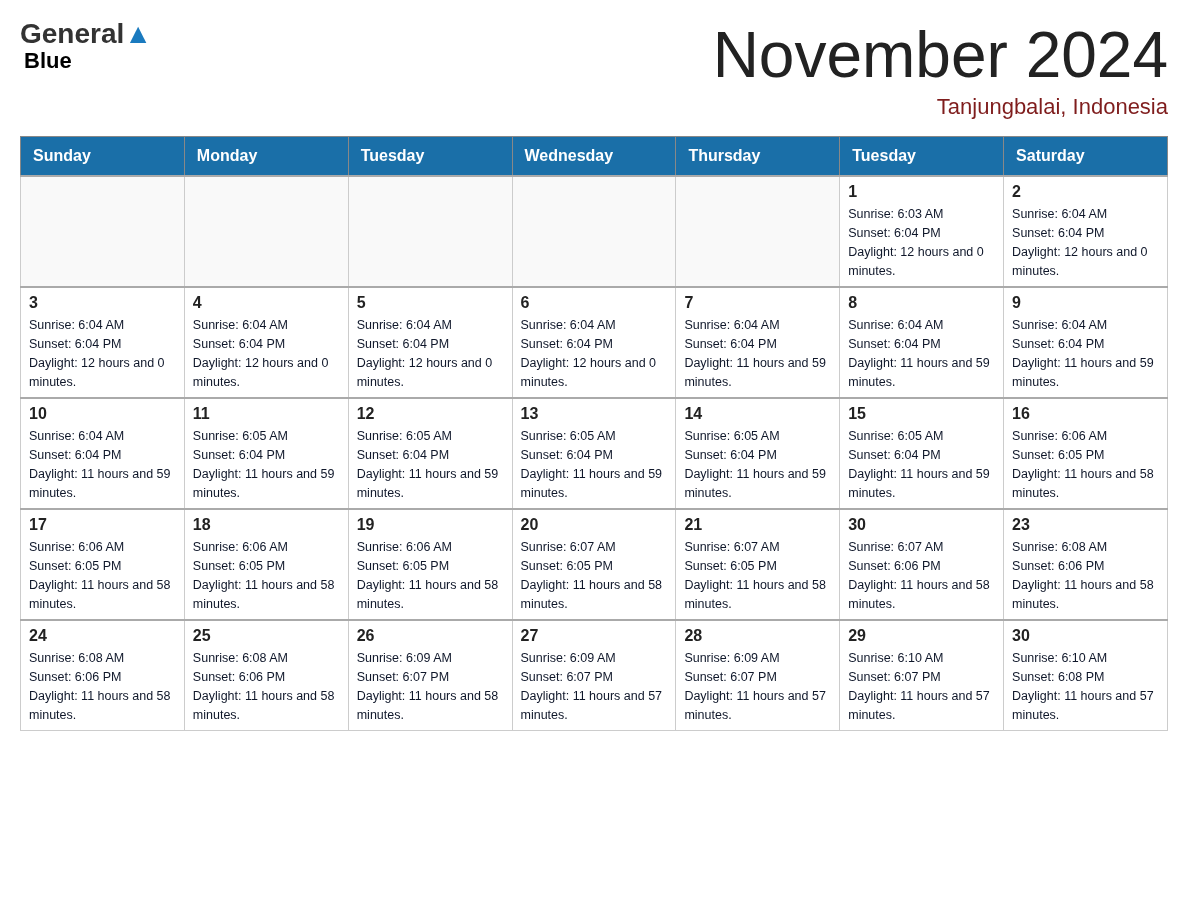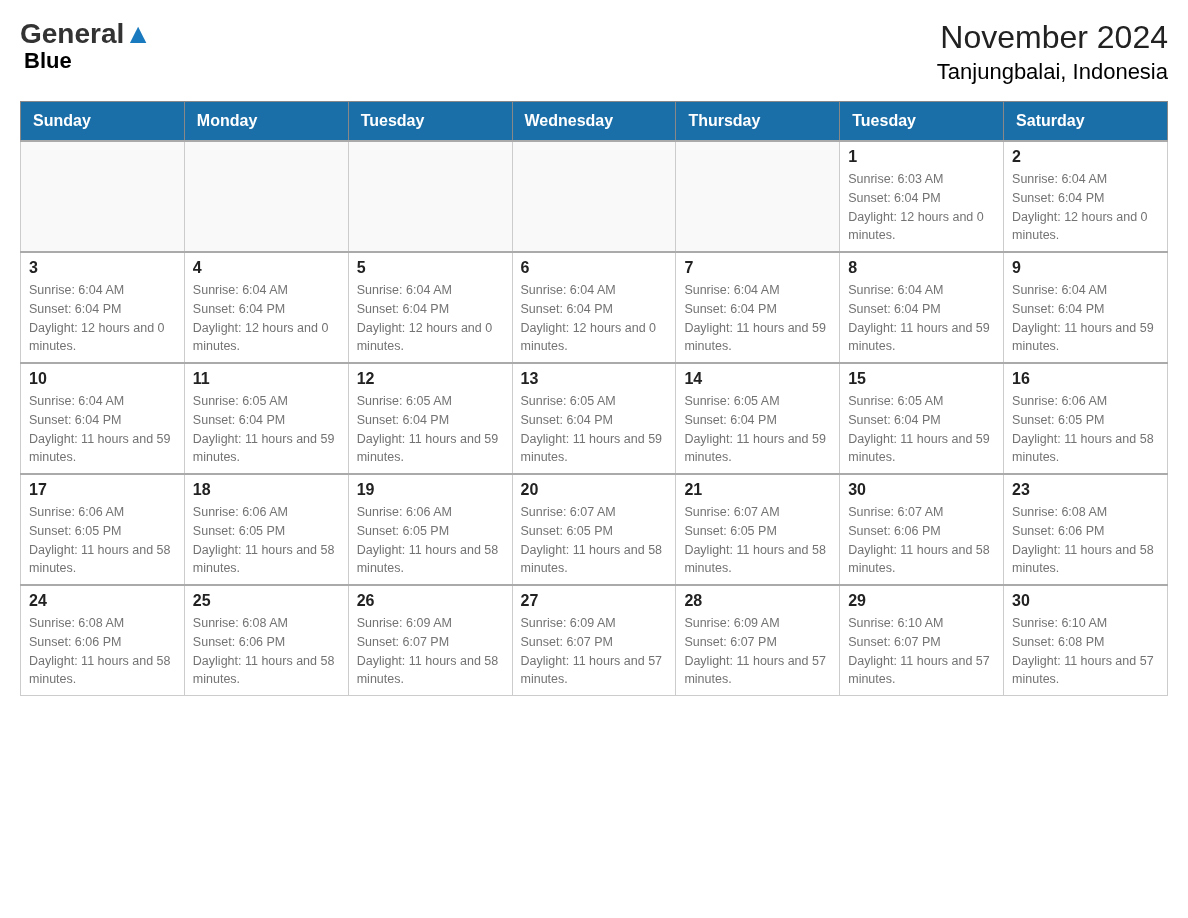--- a/index.html
+++ b/index.html
@@ -34,28 +34,28 @@
       font-size: 22px;
       font-weight: bold;
       color: #000000;
       margin-top: 0px;
       margin-left: 4px;
     }
     .title-section {
       text-align: right;
     }
     .month-title {
-      font-size: 32px;
+      font-size: 64px;
       font-weight: normal;
       color: #222;
       line-height: 1.1;
     }
     .location {
       font-size: 22px;
-      color: #000000;
+      color: #7f1d1d;
       margin-top: 4px;
     }
     .calendar {
       width: 100%;
       border-collapse: collapse;
       border: 1px solid #888;
     }
     .calendar th {
       background-color: #1a6fa8;
       color: #fff;
@@ -76,21 +76,21 @@
     }
     .day-number {
       font-size: 16px;
       font-weight: bold;
       color: #222;
       display: block;
       margin-bottom: 4px;
     }
     .day-info {
       font-size: 12.5px;
-      color: #737373;
+      color: #0f172a;
       line-height: 1.5;
     }
     .empty-cell {
       background: #f9f9f9;
     }
     .calendar tr td {
       border-top: 2px solid #aaa;
     }
     .calendar thead tr th {
       border-top: 1px solid #888;

